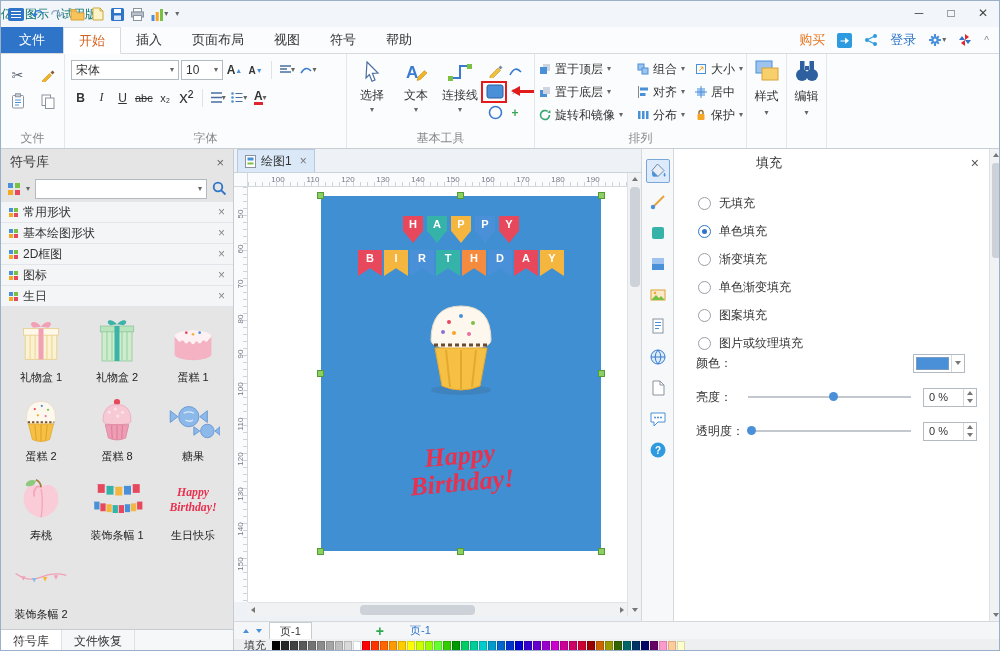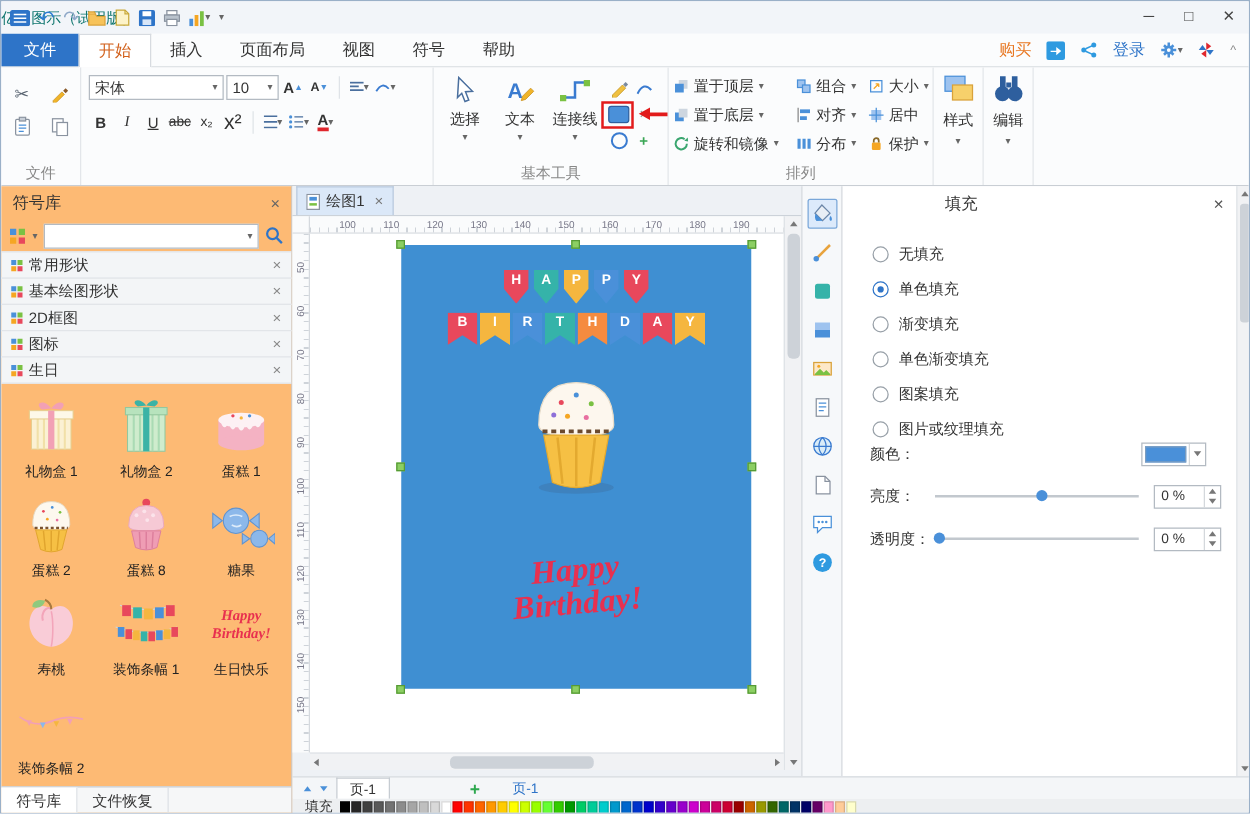--- a/index.html
+++ b/index.html
@@ -39,21 +39,21 @@
 .tool-lab{font-size:12px;white-space:nowrap}
 .minigrid{position:absolute;left:136px;top:6px;display:grid;grid-template-columns:24px 16px;grid-auto-rows:21px;align-items:center;justify-items:center}
 .redbox{position:absolute;left:134px;top:27px;width:26px;height:22px;border:2px solid #e21b1b}
 .red-arrow{position:absolute;left:164px;top:32px;width:24px;height:11px}
 .red-arrow:before{content:"";position:absolute;left:0;top:0;border-top:5.5px solid transparent;border-bottom:5.5px solid transparent;border-right:9px solid #e21b1b}
 .red-arrow:after{content:"";position:absolute;left:8px;top:4px;width:15px;height:3px;background:#e21b1b}
 .arr-col{position:absolute;top:6px;display:flex;flex-direction:column;gap:5px}
 .arr-row{display:flex;align-items:center;gap:4px;font-size:12px;height:18px;white-space:nowrap}
 .big-btn{position:absolute;left:0;right:0;top:4px;display:flex;flex-direction:column;align-items:center;gap:4px}
 
-.sidebar{position:absolute;left:0;top:148px;width:233px;height:503px;background:#fdba74;border-right:1px solid #c6ccd2}
+.sidebar{position:absolute;left:0;top:148px;width:233px;height:503px;background:#e5e5e5;border-right:1px solid #c6ccd2}
 .sb-header{height:26px;display:flex;align-items:center;padding:0 9px;font-size:13px}
 .sb-x{margin-left:auto;color:#666;font-size:13px}
 .sb-search{height:27px;display:flex;align-items:center;gap:5px;padding:0 6px}
 .sb-combo{flex:1;height:20px;border:1px solid #b3bac2;background:#fff;display:flex;align-items:center;justify-content:flex-end;padding:0 4px}
 .sb-section{height:22px;background:#f3f5f7;border-top:1px solid #e2e5e9;border-bottom:1px solid #e2e5e9;display:flex;align-items:center;padding:0 8px;font-size:12px;margin-top:-1px}
 .sec-ico{width:4px;height:4px;background:#4a90d9;box-shadow:5px 0 0 #7ac143,0 5px 0 #f5a623,5px 5px 0 #e8485c;margin-right:10px;margin-bottom:4px}
 .sec-x{margin-left:auto;color:#888}
 .sb-grid{display:grid;grid-template-columns:1fr 1fr 1fr;row-gap:8px;padding:7px 2px}
 .sb-item{display:flex;flex-direction:column;align-items:center}
 .sb-thumb{height:54px;display:flex;align-items:center;justify-content:center}
@@ -313,20 +313,21 @@
               <circle cx="1.5" cy="9.5" r="1.3" fill="#4a90d9"></circle>
               <path d="M4.5 1.5h7M4.5 5.5h7M4.5 9.5h7" stroke="#4a6f9e"></path>
             </svg>
             <span class="dd">▾</span>
           </span>
         <span class="fbtn">
             <span style="border-bottom:3px solid #e0262d;line-height:1"><b>A</b></span>
             <span class="dd">▾</span>
           </span>
       </div>
+      <div class="glabel">字体</div>
     </div>
 
     <div class="rg" style="left:346px;width:188px">
       <div class="tool-big" style="left:4px">
         <span class="tool-ico">
             <svg width="20" height="24">
               <path d="M5 2L16 13l-5.6.4L13 20l-3 1.2-2.6-6.6L4 18z" fill="#fff" stroke="#4a6f9e" stroke-width="1.2"></path>
             </svg>
           </span>
         <span class="tool-lab">选择</span>

